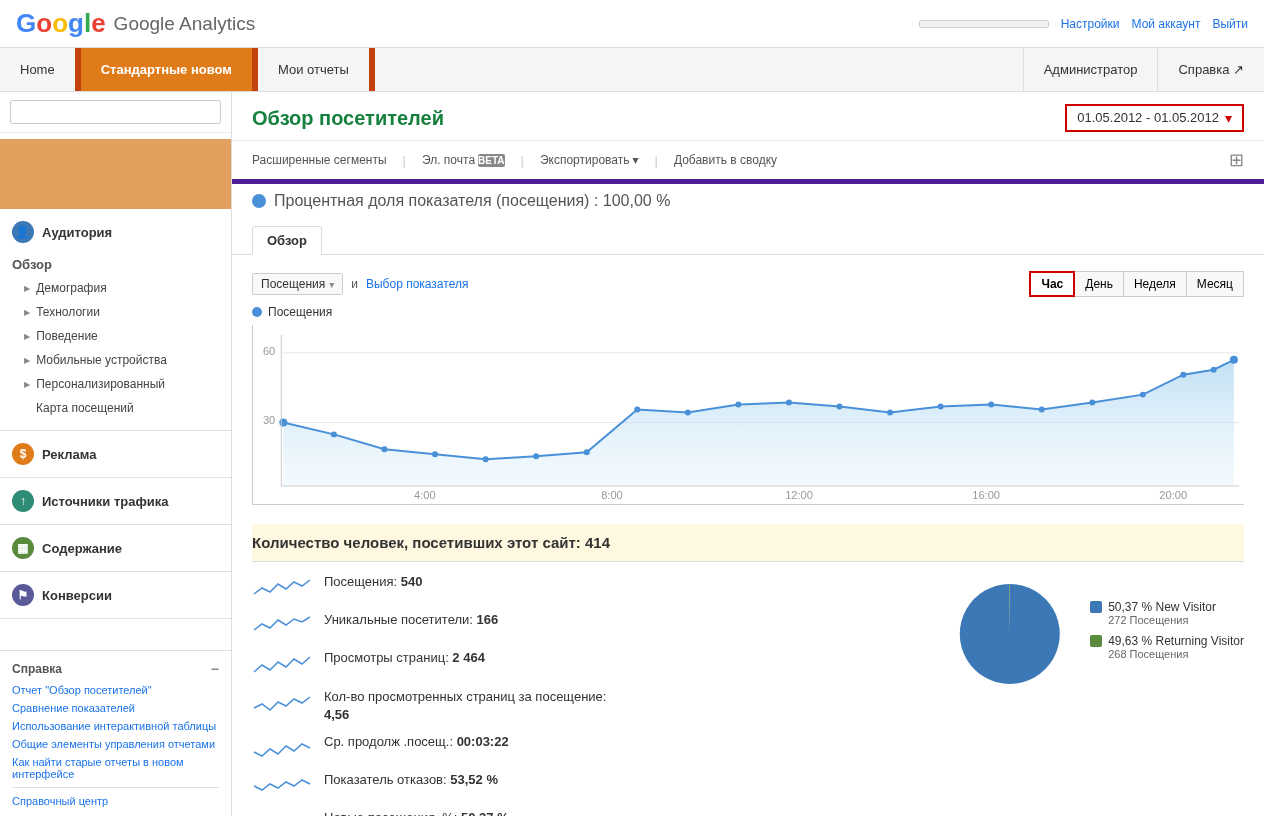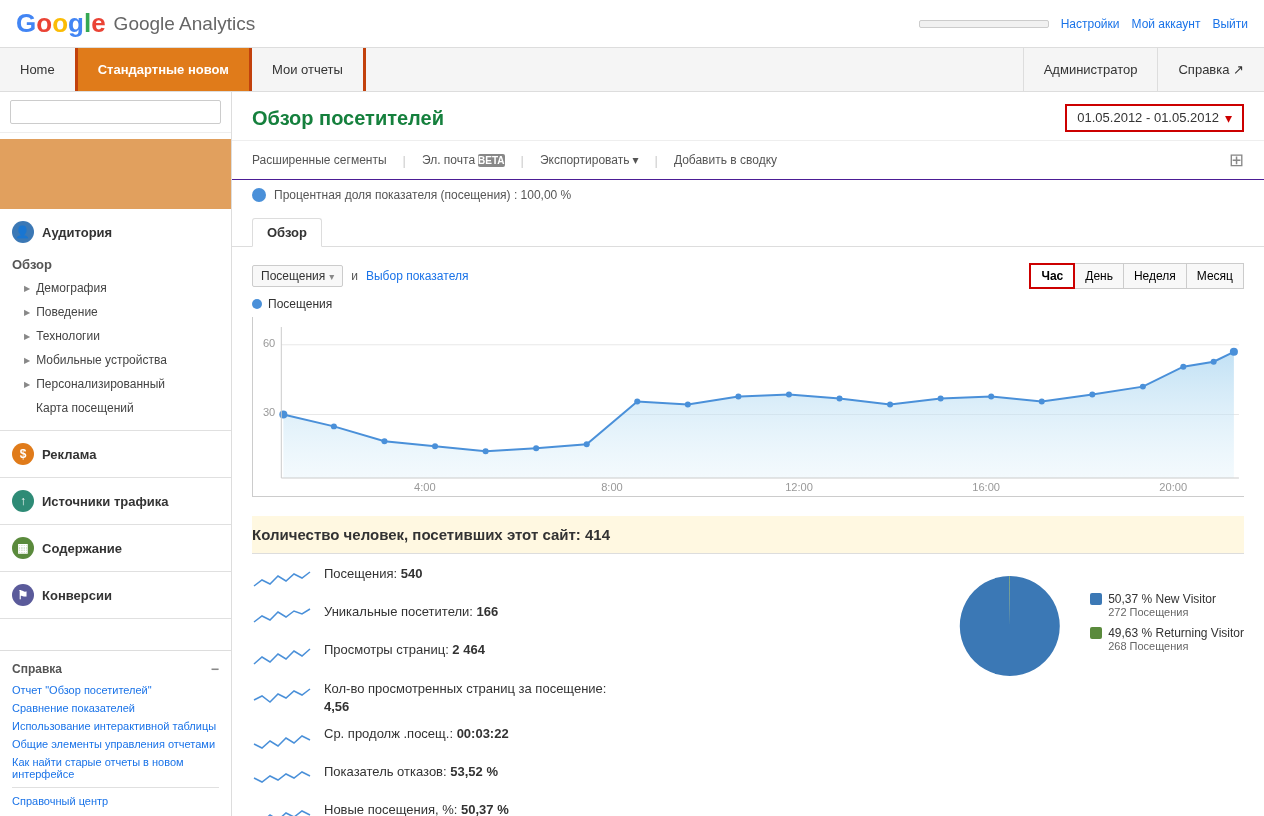--- a/index.html
+++ b/index.html
@@ -55,21 +55,21 @@
       height: 44px;
       padding: 0;
     }
     .nav-tab {
       display: flex;
       align-items: center;
       padding: 0 20px;
       cursor: pointer;
       font-size: 13px;
       color: #333;
-      border-right: 3px solid #c2410c;
+      border-right: 6px solid #c2410c;
       white-space: nowrap;
     }
     .nav-tab.active {
       background: #e07b1a;
       color: #fff;
       font-weight: bold;
     }
     .nav-tab.home { color: #333; }
     .nav-right-tabs {
       margin-left: auto;
@@ -224,21 +224,21 @@
       gap: 6px;
       background: #fff;
     }
     #date-range .dropdown-arrow { color: #cc0000; font-size: 14px; }
 
     #toolbar {
       padding: 8px 20px;
       display: flex;
       align-items: center;
       gap: 16px;
-      border-bottom: 1px solid #4c1d95;
+      border-bottom: 5px solid #4c1d95;
     }
     .toolbar-btn {
       font-size: 12px;
       color: #555;
       cursor: pointer;
       border: none;
       background: none;
       padding: 0;
       display: flex;
       align-items: center;
@@ -259,21 +259,21 @@
       cursor: pointer;
       font-size: 18px;
       color: #888;
     }
 
     #metric-indicator {
       padding: 8px 20px;
       display: flex;
       align-items: center;
       gap: 8px;
-      font-size: 12px;
+      font-size: 16px;
       color: #555;
     }
     .metric-dot {
       width: 14px;
       height: 14px;
       border-radius: 50%;
       background: #4a90d9;
       flex-shrink: 0;
     }
 
@@ -488,22 +488,22 @@
 
     <div class="sidebar-section">
 
       <div style="background:#d4781a;height:70px;margin-bottom:4px;opacity:0.7;"></div>
       <div class="sidebar-main-item">
         <div class="icon-circle icon-blue">👤</div>
         <span>Аудитория</span>
       </div>
       <div class="sidebar-group-title">Обзор</div>
       <div class="sidebar-sub-item">Демография</div>
+      <div class="sidebar-sub-item">Технологии</div>
       <div class="sidebar-sub-item">Поведение</div>
-      <div class="sidebar-sub-item">Технологии</div>
       <div class="sidebar-sub-item">Мобильные устройства</div>
       <div class="sidebar-sub-item">Персонализированный</div>
       <div class="sidebar-indent">Карта посещений</div>
     </div>
 
     <hr class="sidebar-divider">
 
     <div class="sidebar-main-item">
       <div class="icon-circle icon-orange">$</div>
       <span>Реклама</span>

